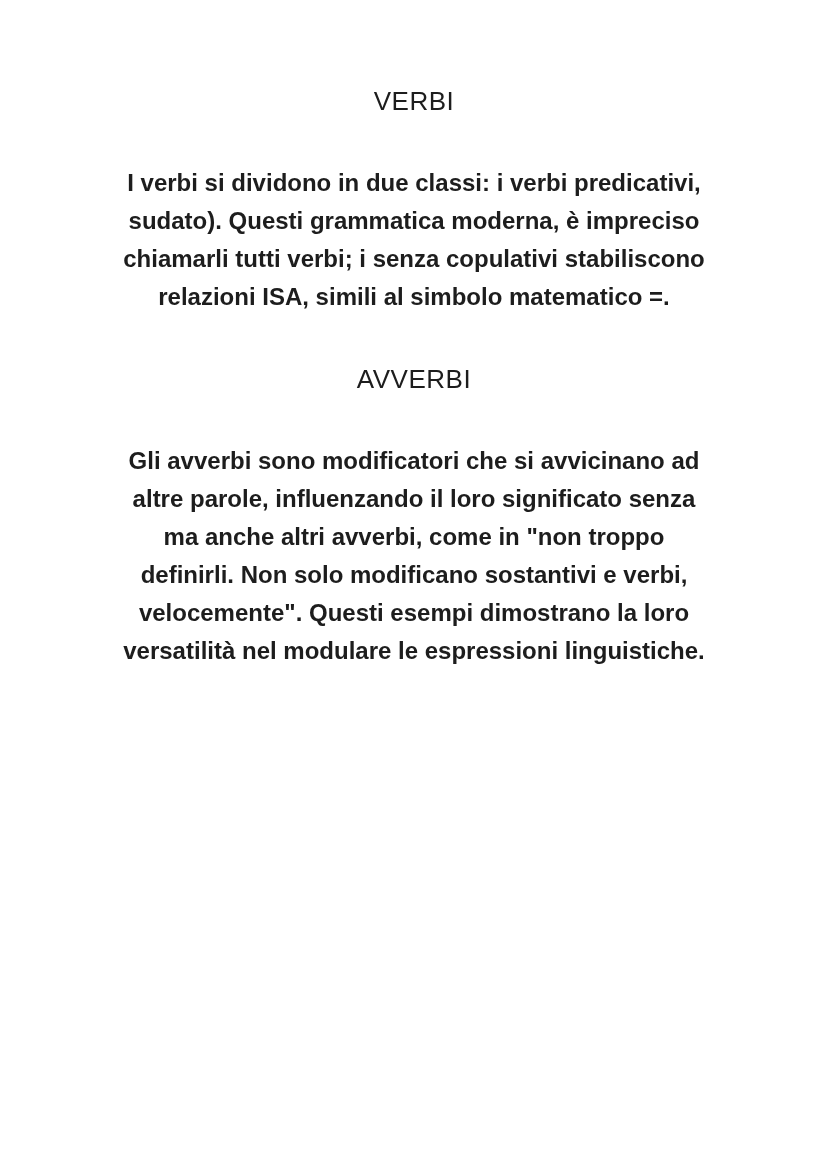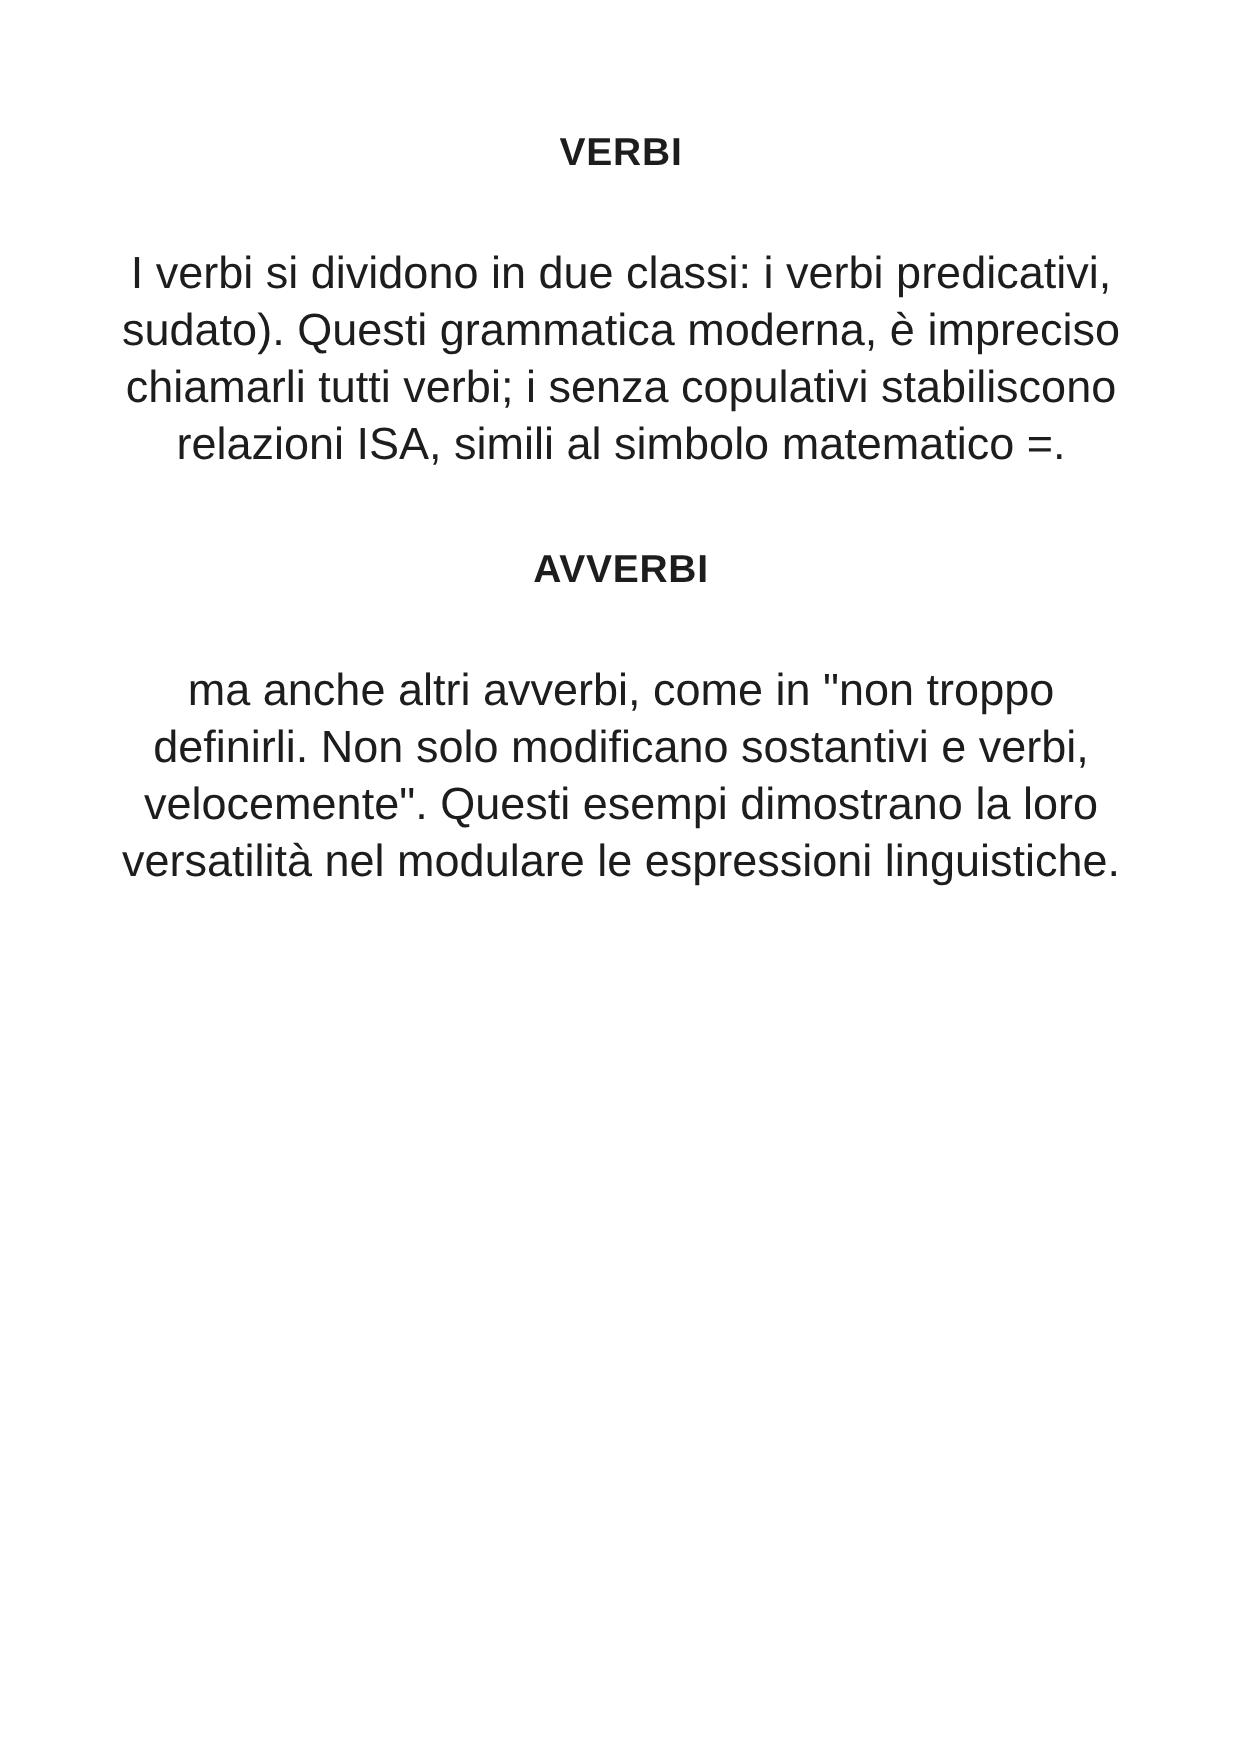--- a/index.html
+++ b/index.html
@@ -21,33 +21,33 @@
   }
 
   .content {
     width: 700px;
     margin: 0 auto;
     text-align: center;
   }
 
   .section-heading {
     font-size: 26px;
-    font-weight: 700;
+    font-weight: 400;
     line-height: 38px;
     margin-bottom: 44px;
     letter-spacing: 0.5px;
   }
 
   .paragraph {
     margin-bottom: 44px;
   }
 
   .paragraph-line {
-    font-size: 30px;
-    font-weight: 400;
+    font-size: 24px;
+    font-weight: 700;
     line-height: 38px;
     white-space: nowrap;
   }
 </style>
 </head>
 <body>
 
 <div class="page">
   <div class="content">
 
@@ -57,20 +57,22 @@
         <div class="paragraph-line">I verbi si dividono in due classi: i verbi predicativi,</div>
         <div class="paragraph-line">sudato). Questi grammatica moderna, è impreciso</div>
         <div class="paragraph-line">chiamarli tutti verbi; i senza copulativi stabiliscono</div>
         <div class="paragraph-line">relazioni ISA, simili al simbolo matematico =.</div>
       </div>
     </div>
 
     <div class="section">
       <div class="section-heading">AVVERBI</div>
       <div class="paragraph">
+        <div class="paragraph-line">Gli avverbi sono modificatori che si avvicinano ad</div>
+        <div class="paragraph-line">altre parole, influenzando il loro significato senza</div>
         <div class="paragraph-line">ma anche altri avverbi, come in "non troppo</div>
         <div class="paragraph-line">definirli. Non solo modificano sostantivi e verbi,</div>
         <div class="paragraph-line">velocemente". Questi esempi dimostrano la loro</div>
         <div class="paragraph-line">versatilità nel modulare le espressioni linguistiche.</div>
       </div>
     </div>
 
   </div>
 </div>
 

